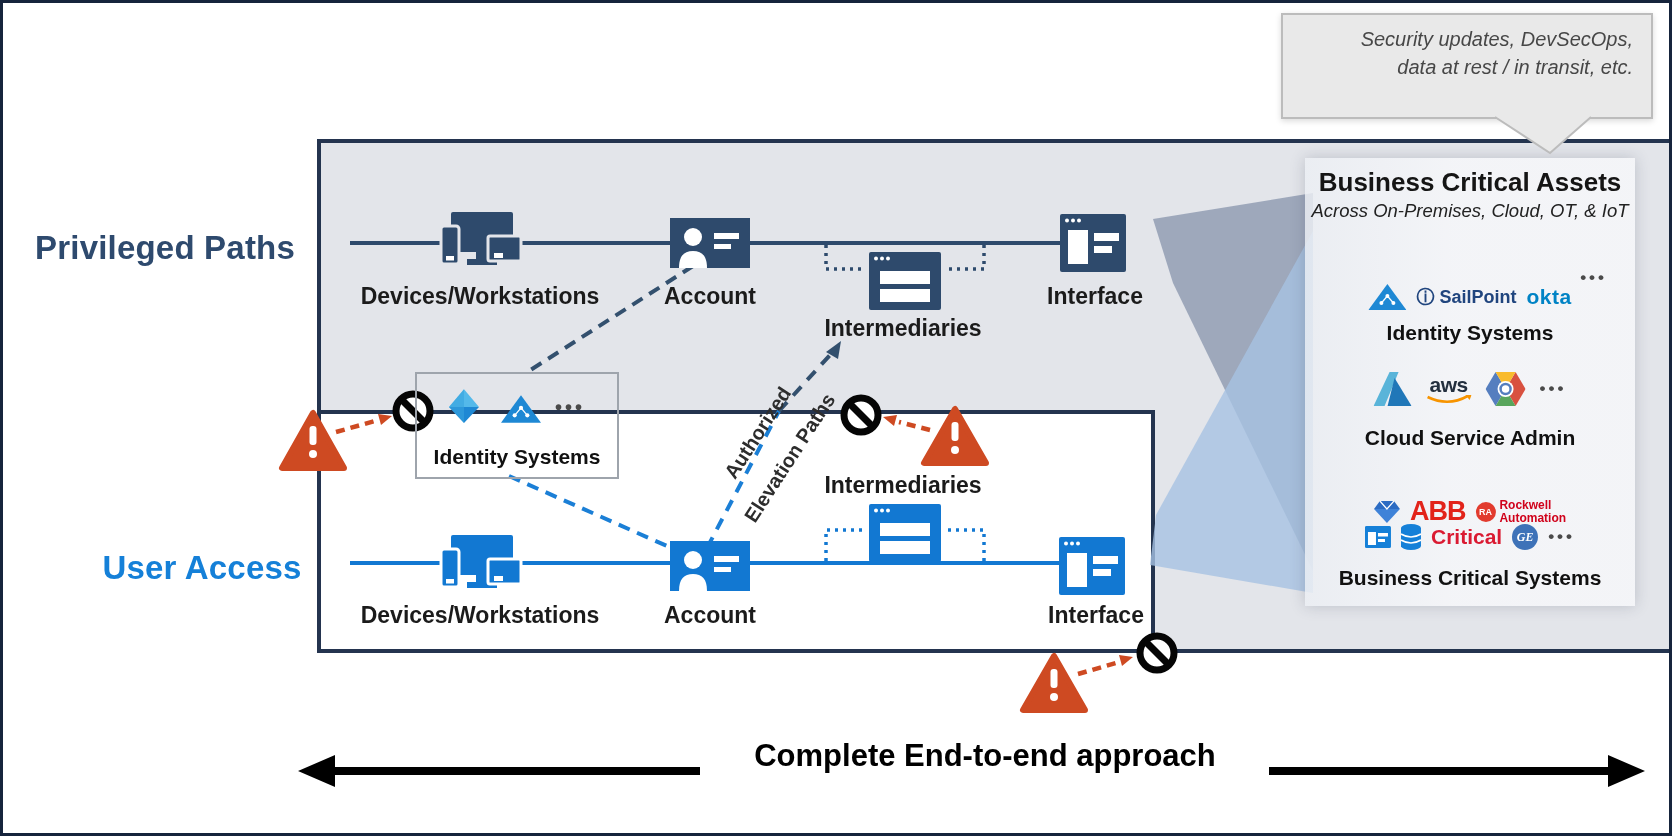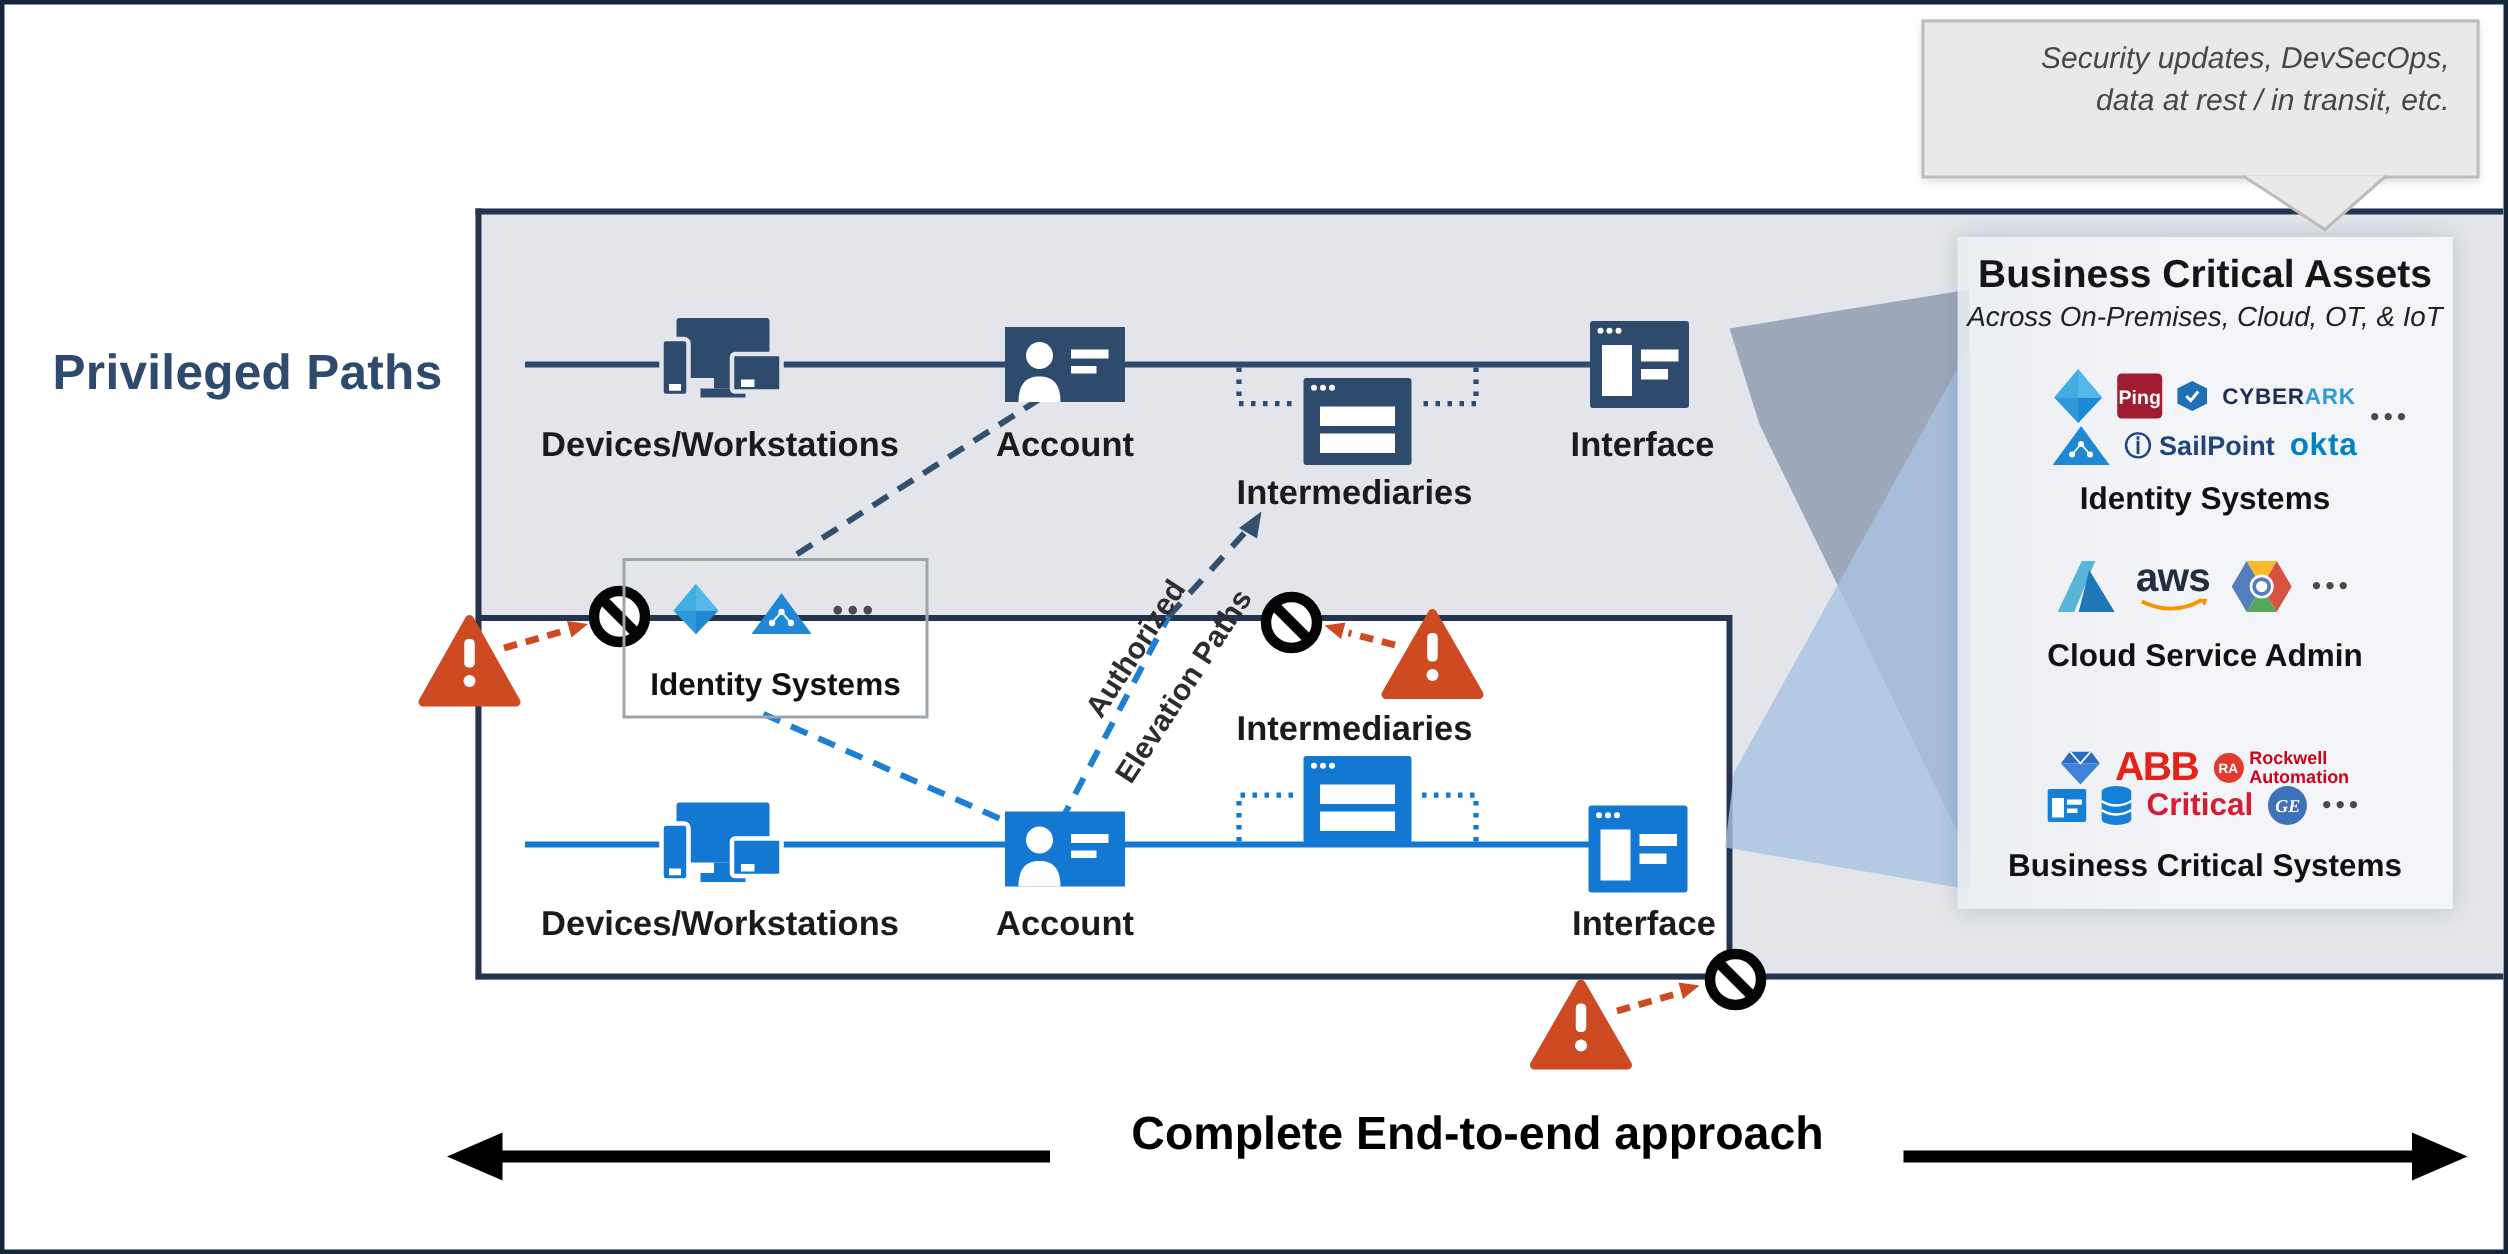--- a/index.html
+++ b/index.html
@@ -28,21 +28,21 @@
   .logo-row{position:absolute;left:50%;transform:translateX(-50%);display:flex;align-items:center;gap:10px;white-space:nowrap;}
   .group-lbl{position:absolute;left:50%;transform:translateX(-50%);font-size:21px;font-weight:600;color:#111;white-space:nowrap;}
   .dots{font-size:17px;font-weight:900;color:#4a4a4a;letter-spacing:3px;}
   .ping-box{width:30px;height:30px;background:#A01C30;border-radius:3px;color:#fff;font-size:13px;font-weight:700;
             display:flex;align-items:center;justify-content:center;}
   .cyb{font-size:15px;font-weight:800;letter-spacing:.5px;color:#1D2E50;}
   .cyb .ark{color:#2E9BD6;}
   .sail{font-size:18px;font-weight:700;color:#20457E;}
   .okta{font-size:21px;font-weight:800;color:#0083C5;letter-spacing:.5px;}
   .aws-w{display:flex;flex-direction:column;align-items:center;line-height:1;}
-  .aws{font-size:27px;font-weight:800;color:#232F3E;letter-spacing:-.5px;}
+  .aws{font-size:21px;font-weight:800;color:#232F3E;letter-spacing:-.5px;}
   .abb{font-size:27px;font-weight:900;color:#E2231A;letter-spacing:-1px;}
   .hon{font-size:21px;font-weight:800;color:#DA1A32;}
   .rock{display:flex;align-items:center;gap:4px;}
   .rock .badge{width:20px;height:20px;border-radius:50%;background:#E23B2E;color:#fff;font-size:9px;font-weight:800;
                display:flex;align-items:center;justify-content:center;}
   .rock .rt{font-size:12px;font-weight:800;color:#D0021B;line-height:1.02;text-align:left;}
   .ge{width:26px;height:26px;border-radius:50%;background:#3E72B8;color:#fff;font-size:12px;font-style:italic;
       font-family:"Liberation Serif",serif;font-weight:700;display:flex;align-items:center;justify-content:center;}
   .footer-title{font-size:31px;font-weight:800;color:#000;}
   .footer-sub{font-size:26px;font-style:italic;font-weight:500;color:#0a0a0a;}
@@ -59,33 +59,20 @@
 
   <svg width="1672" height="836" viewBox="0 0 1672 836">
     <polygon points="1150,216 1310,190 1310,568 1170,280" fill="#96A1B6" opacity="0.9"></polygon>
     <polygon points="1310,228 1153,512 1147,562 1310,590" fill="#A6C2E2" opacity="0.8"></polygon>
   </svg>
 
   <div class="abs panel">
     <div class="ptitle">Business Critical Assets</div>
     <div class="psub">Across On-Premises, Cloud, OT, &amp; IoT</div>
 
-    <div class="logo-row" style="top:88px;">
-      <svg width="32" height="36" viewBox="0 0 32 36" style="position:static">
-        <polygon points="16,0 32,19 0,19" fill="#54B9EA"></polygon>
-          <polygon points="0,19 32,19 16,36" fill="#1E88D4"></polygon>
-        <polygon points="16,0 16,36 0,19" fill="#37A3DE" opacity=".6"></polygon>
-      </svg>
-      <div class="ping-box">Ping</div>
-      <svg width="20" height="20" viewBox="0 0 20 20" style="position:static">
-        <polygon points="10,0 20,5 20,15 10,20 0,15 0,5" fill="#1E6FB4"></polygon>
-          <polyline points="6,10 9,13 14,7" fill="none" stroke="#fff" stroke-width="2"></polyline>
-      </svg>
-      <span class="cyb"><span>CYBER</span><span class="ark">ARK</span></span>
-    </div>
     <div class="abs dots" style="right:28px;top:110px;">•••</div>
 
     <div class="logo-row" style="top:126px;">
       <svg width="38" height="26" viewBox="0 0 38 26" style="position:static">
         <polygon points="19,0 38,26 0,26" fill="#1E88D4"></polygon>
         <circle cx="19" cy="12" r="2" fill="#fff"></circle>
           <circle cx="13" cy="19" r="2" fill="#fff"></circle>
           <circle cx="25" cy="19" r="2" fill="#fff"></circle>
         <line x1="19" y1="12" x2="13" y2="19" stroke="#fff" stroke-width="1.2"></line>
           <line x1="19" y1="12" x2="25" y2="19" stroke="#fff" stroke-width="1.2"></line>
@@ -300,20 +287,21 @@
         <circle cx="13" cy="19" r="2" fill="#fff"></circle>
         <circle cx="25" cy="19" r="2" fill="#fff"></circle>
       <line x1="19" y1="12" x2="13" y2="19" stroke="#fff" stroke-width="1.2"></line>
         <line x1="19" y1="12" x2="25" y2="19" stroke="#fff" stroke-width="1.2"></line>
     </svg>
     <div class="abs dots" style="left:138px;top:22px;font-size:20px;">•••</div>
     <div class="id-label">Identity Systems</div>
   </div>
 
   <div class="lbl zone-title priv-color" style="left:162px;top:226px;">Privileged Paths</div>
+  <div class="lbl zone-title user-color" style="left:199px;top:546px;">User Access</div>
 
   <div class="lbl node-lbl" style="left:477px;top:280px;">Devices/Workstations</div>
   <div class="lbl node-lbl" style="left:707px;top:280px;">Account</div>
   <div class="lbl node-lbl" style="left:900px;top:312px;">Intermediaries</div>
   <div class="lbl node-lbl" style="left:1092px;top:280px;">Interface</div>
 
   <div class="lbl node-lbl" style="left:477px;top:599px;">Devices/Workstations</div>
   <div class="lbl node-lbl" style="left:707px;top:599px;">Account</div>
   <div class="lbl node-lbl" style="left:900px;top:469px;">Intermediaries</div>
   <div class="lbl node-lbl" style="left:1093px;top:599px;">Interface</div>

